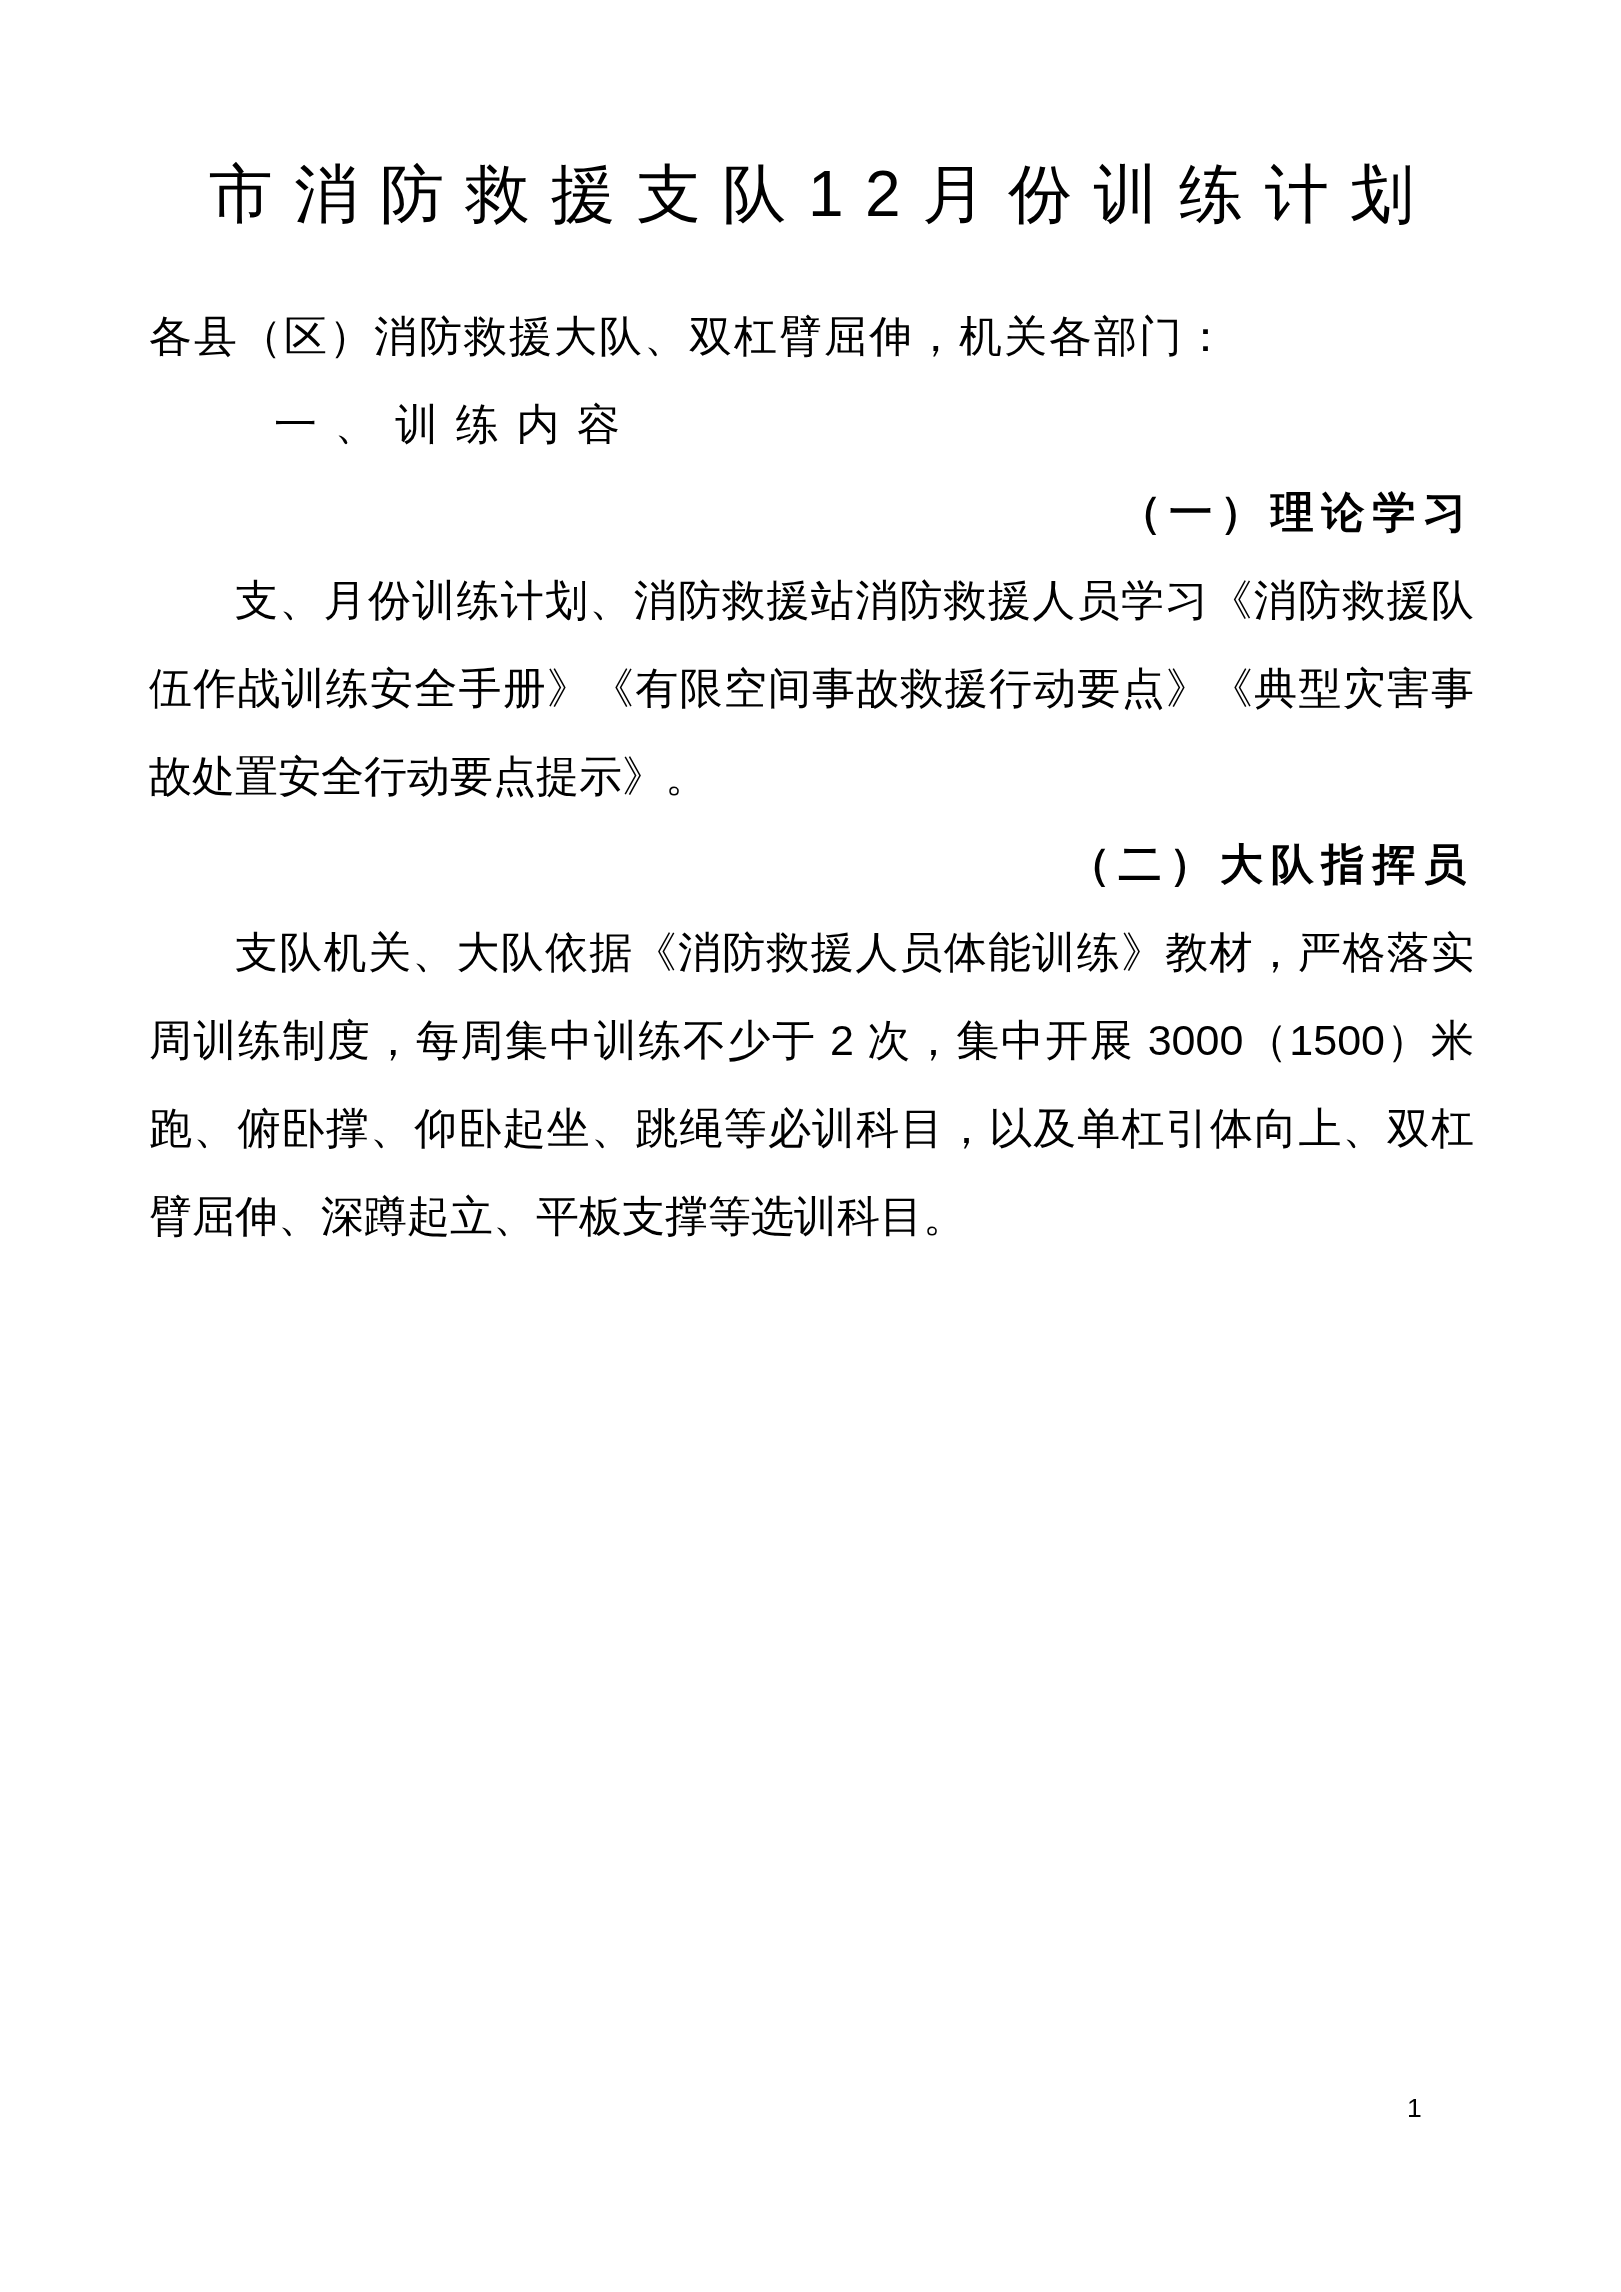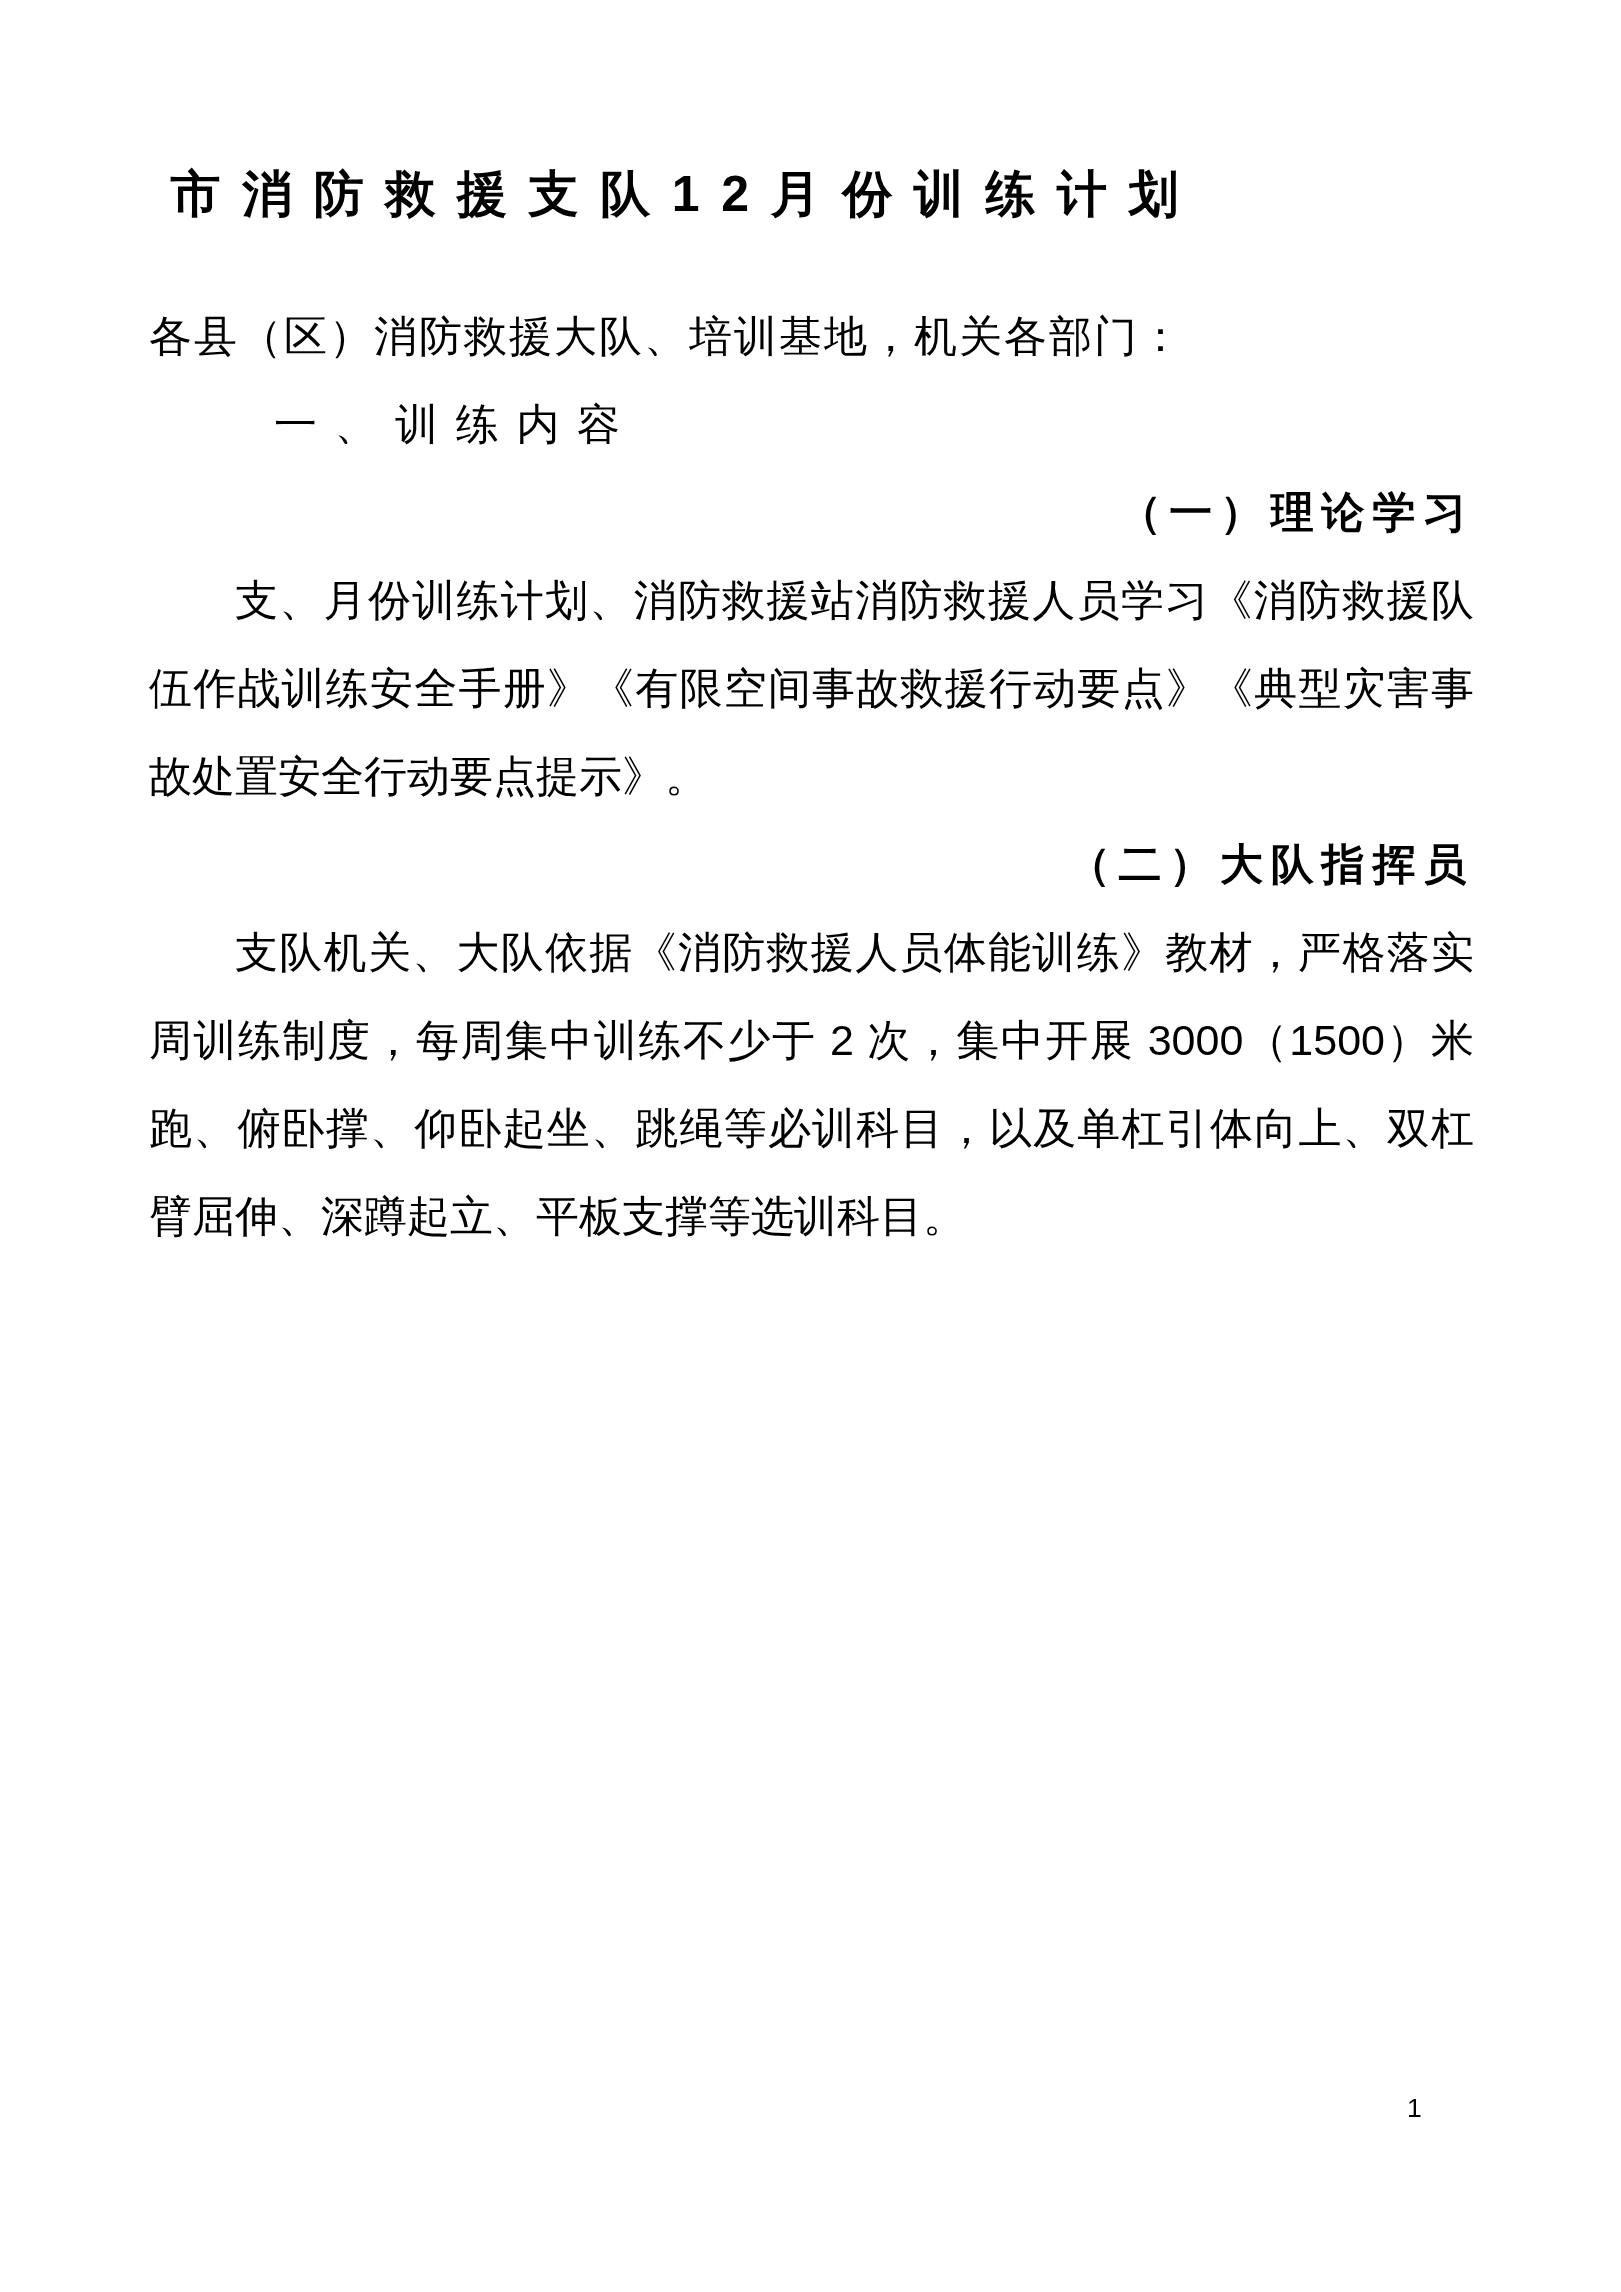--- a/index.html
+++ b/index.html
@@ -17,23 +17,24 @@
     overflow: hidden;
   }
   .content {
     position: absolute;
     left: 149px;
     top: 0;
     width: 1325px;
   }
   .doc-title {
     margin: 145px 0 49px 0;
-    font-size: 50px;
-    font-weight: 700;
+    font-size: 64px;
+    font-weight: 400;
     line-height: 98px;
+    text-align: center;
     letter-spacing: 21.6px;
     text-indent: 21.6px;
     white-space: nowrap;
   }
   .para {
     margin: 0;
     font-size: 43px;
     font-weight: 400;
     line-height: 88px;
     text-align: justify;
@@ -66,21 +67,21 @@
     color: #000000;
   }
 </style>
 </head>
 <body>
 
 <div class="page">
   <div class="content">
     <h1 class="doc-title">市消防救援支队12月份训练计划</h1>
 
-    <p class="para salutation">各县（区）消防救援大队、培训基地，机关各部门：</p>
+    <p class="para salutation">各县（区）消防救援大队、双杠臂屈伸，机关各部门：</p>
 
 
     <p class="para section-heading">一、训练内容</p>
 
     <p class="para sub-heading">（一）理论学习</p>
 
     <p class="para indent">支、月份训练计划、消防救援站消防救援人员学习《消防救援队伍作战训练安全手册》《有限空间事故救援行动要点》《典型灾害事故处置安全行动要点提示》。</p>
 
     <p class="para sub-heading">（二）大队指挥员</p>
 

